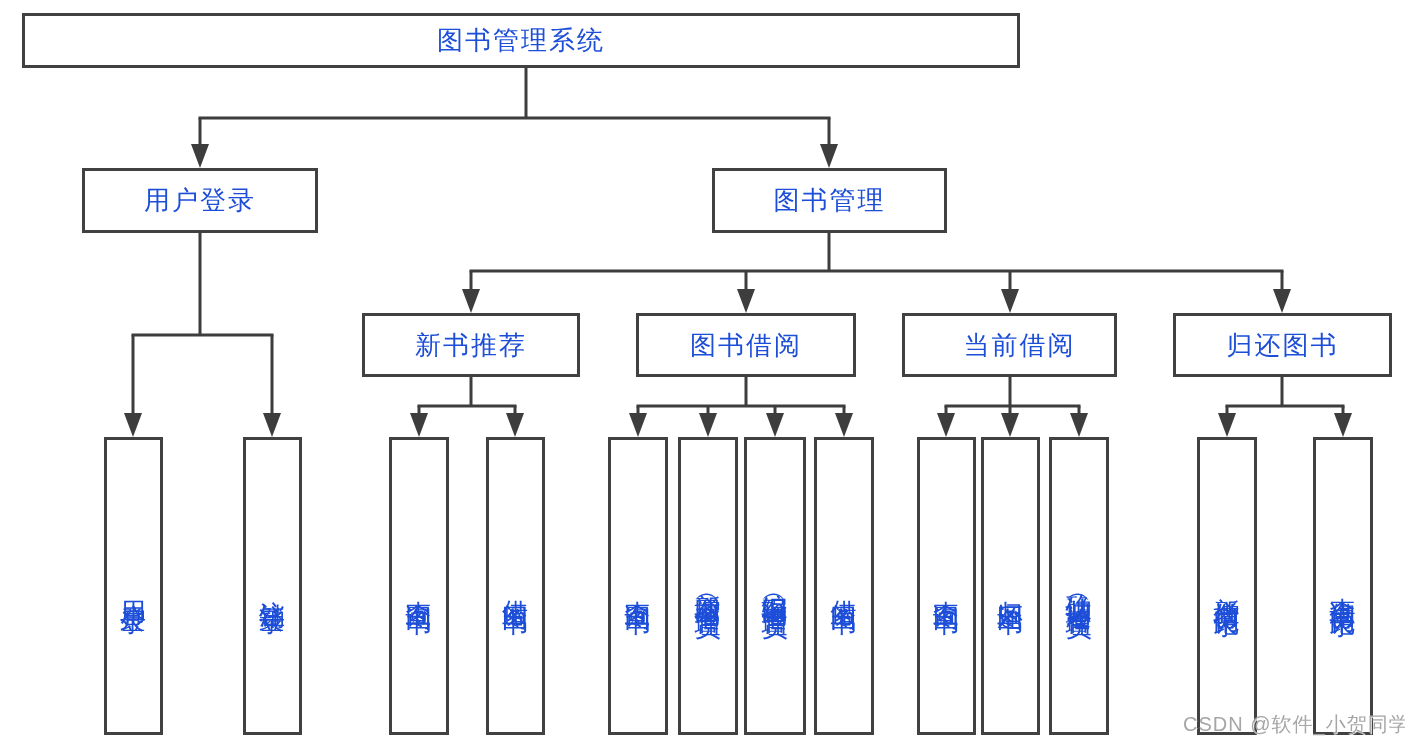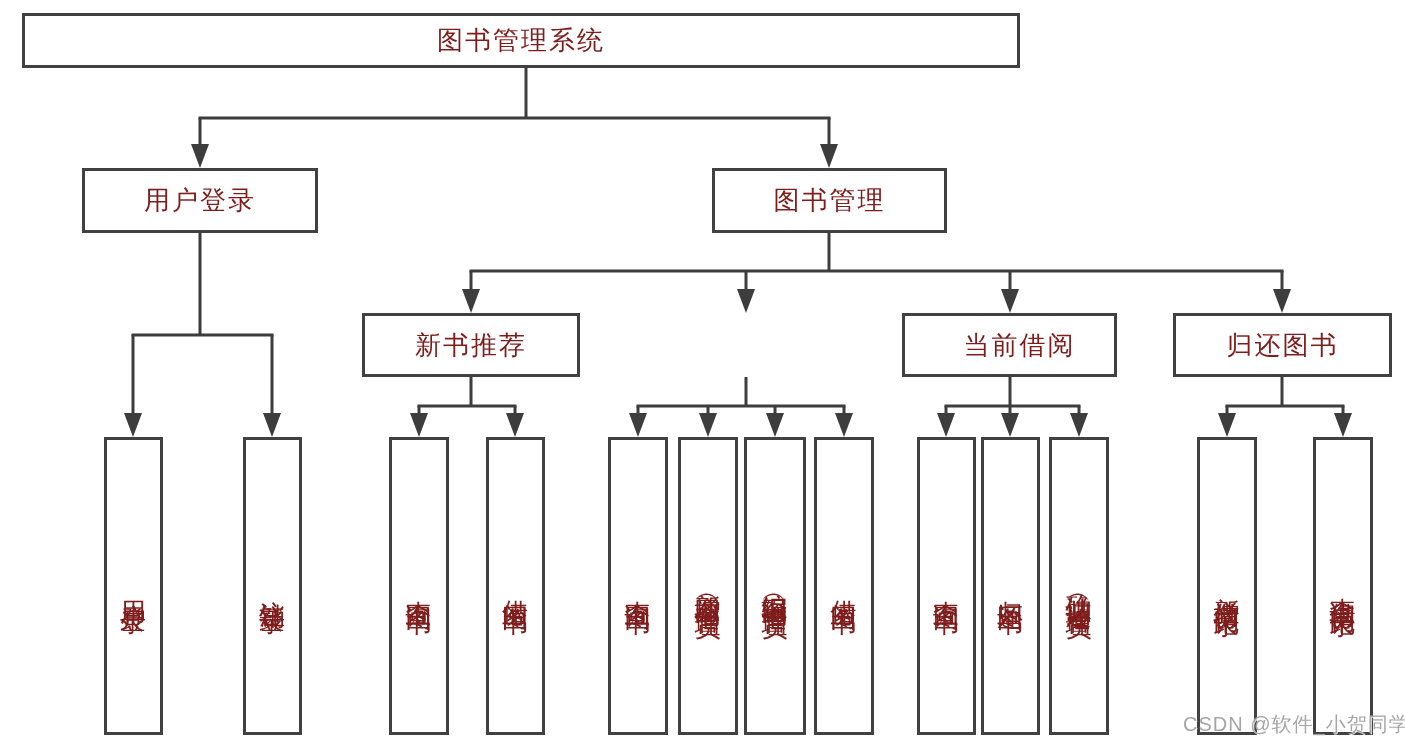--- a/index.html
+++ b/index.html
@@ -11,21 +11,21 @@
     overflow:hidden;
   }
   .node{
     position:absolute;
     box-sizing:border-box;
     border:3px solid #414141;
     background:#ffffff;
     display:flex;
     align-items:center;
     justify-content:center;
-    color:#7f1d1d;
+    color:#1d4ed8;
   }
   .hnode{ font-size:26px; letter-spacing:2px; }
   .vnode{ font-size:26px; }
   .vnode .vtext{
     writing-mode:vertical-rl;
     text-orientation:mixed;
     letter-spacing:3px;
     line-height:1;
   }
   .connector-layer{
@@ -126,20 +126,23 @@
   <div class="node hnode" style="left:82px;top:168px;width:236px;height:65px;">
     <span>用户登录</span>
   </div>
   <div class="node hnode" style="left:362px;top:313px;width:218px;height:64px;">
     <span>新书推荐</span>
   </div>
 
   <div class="node hnode" style="left:712px;top:168px;width:235px;height:65px;">
     <span>图书管理</span>
   </div>
+  <div class="node hnode" style="left:636px;top:313px;width:220px;height:64px;">
+    <span>图书借阅</span>
+  </div>
   <div class="node hnode" style="left:902px;top:313px;width:215px;height:64px;padding-left:20px;">
     <span>当前借阅</span>
   </div>
   <div class="node hnode" style="left:1173px;top:313px;width:219px;height:64px;">
     <span>归还图书</span>
   </div>
 
   <div class="node vnode" style="left:104px;top:437px;width:59px;height:298px;">
     <span class="vtext">用户登录</span>
   </div>

